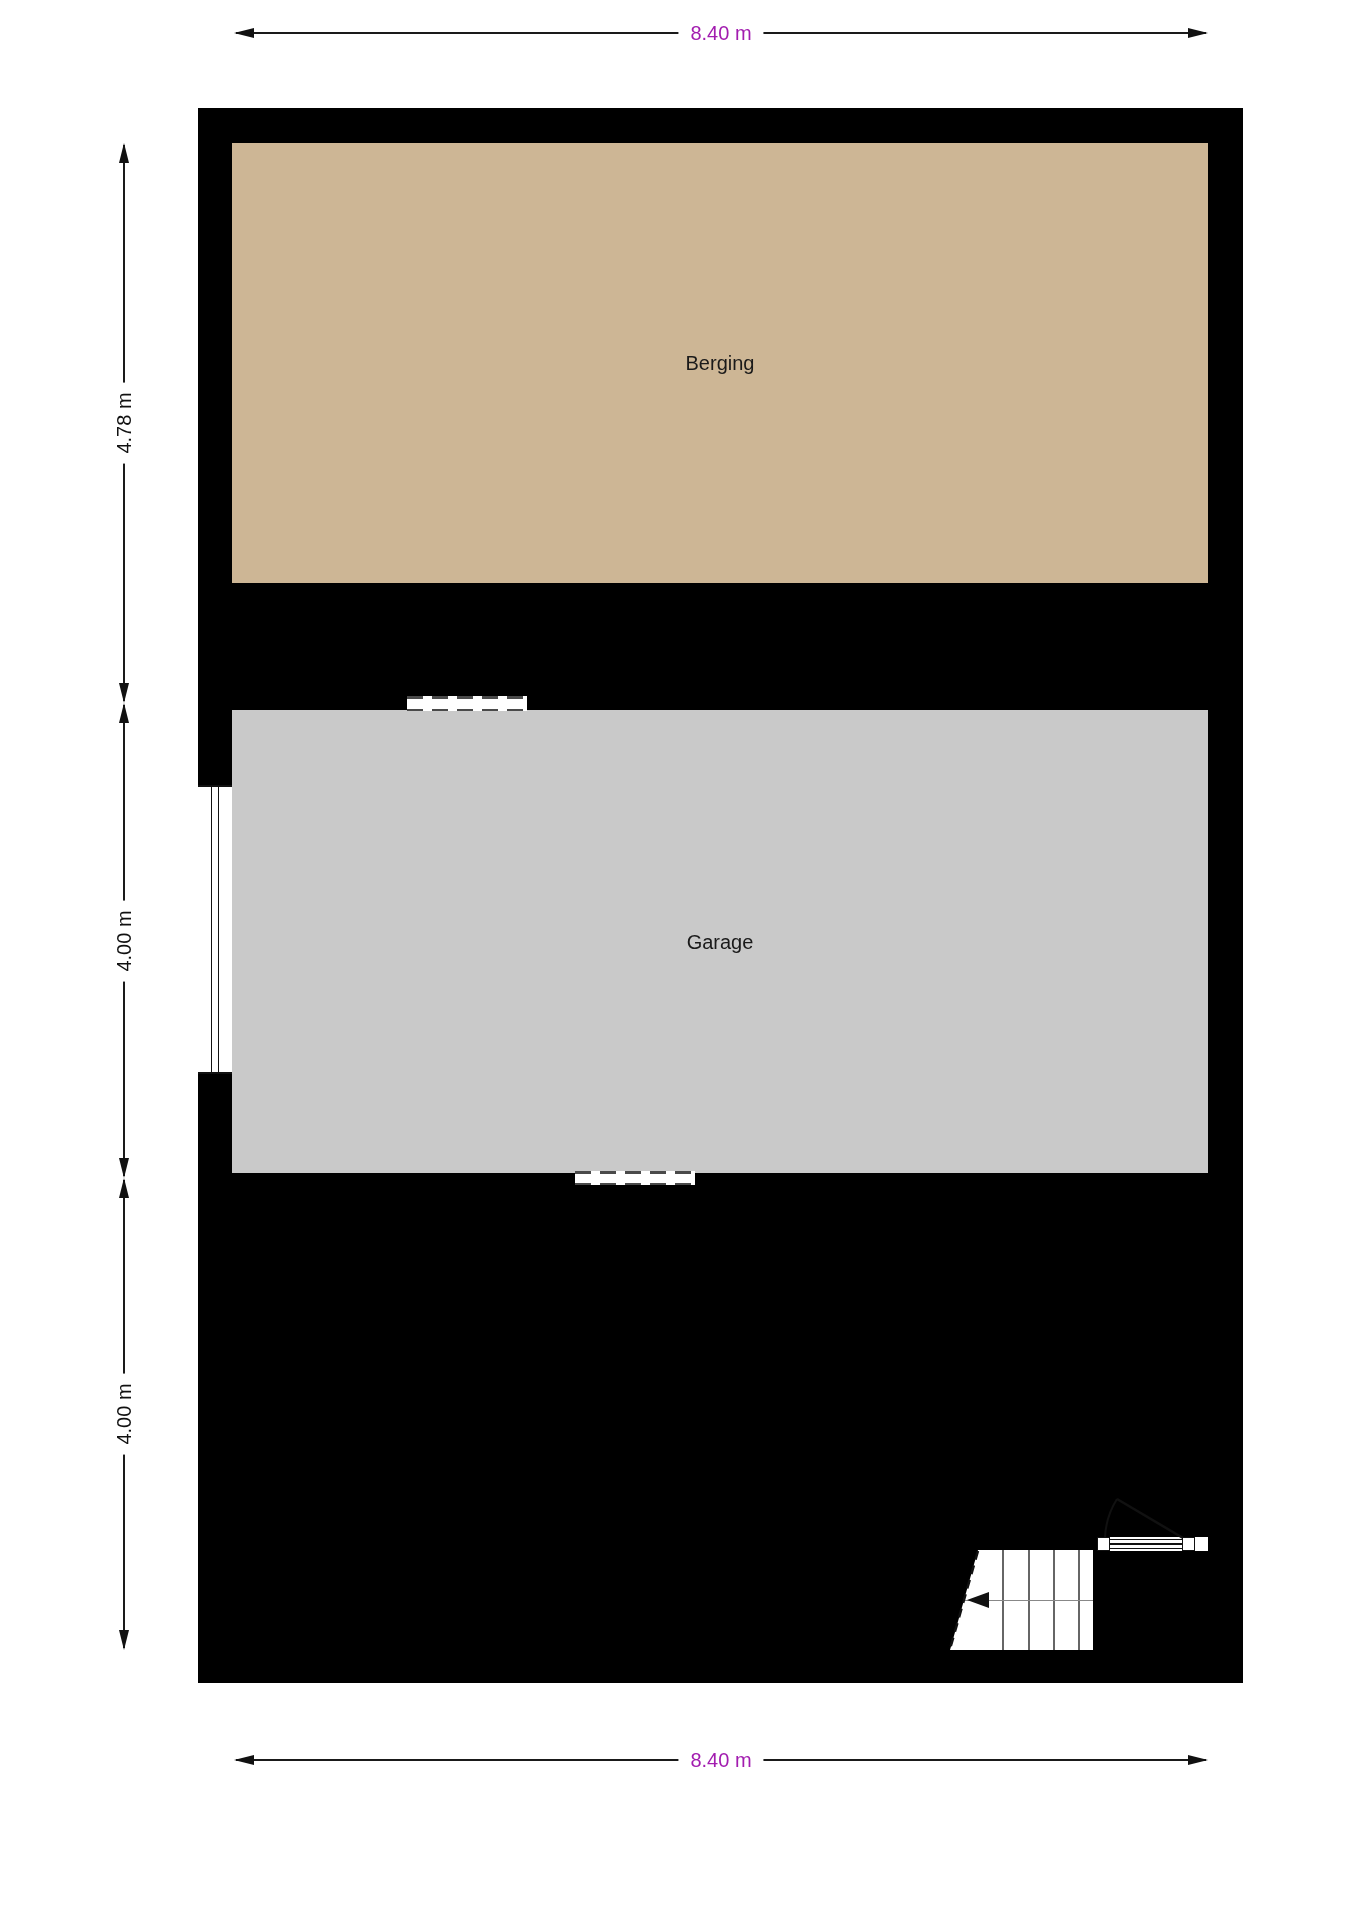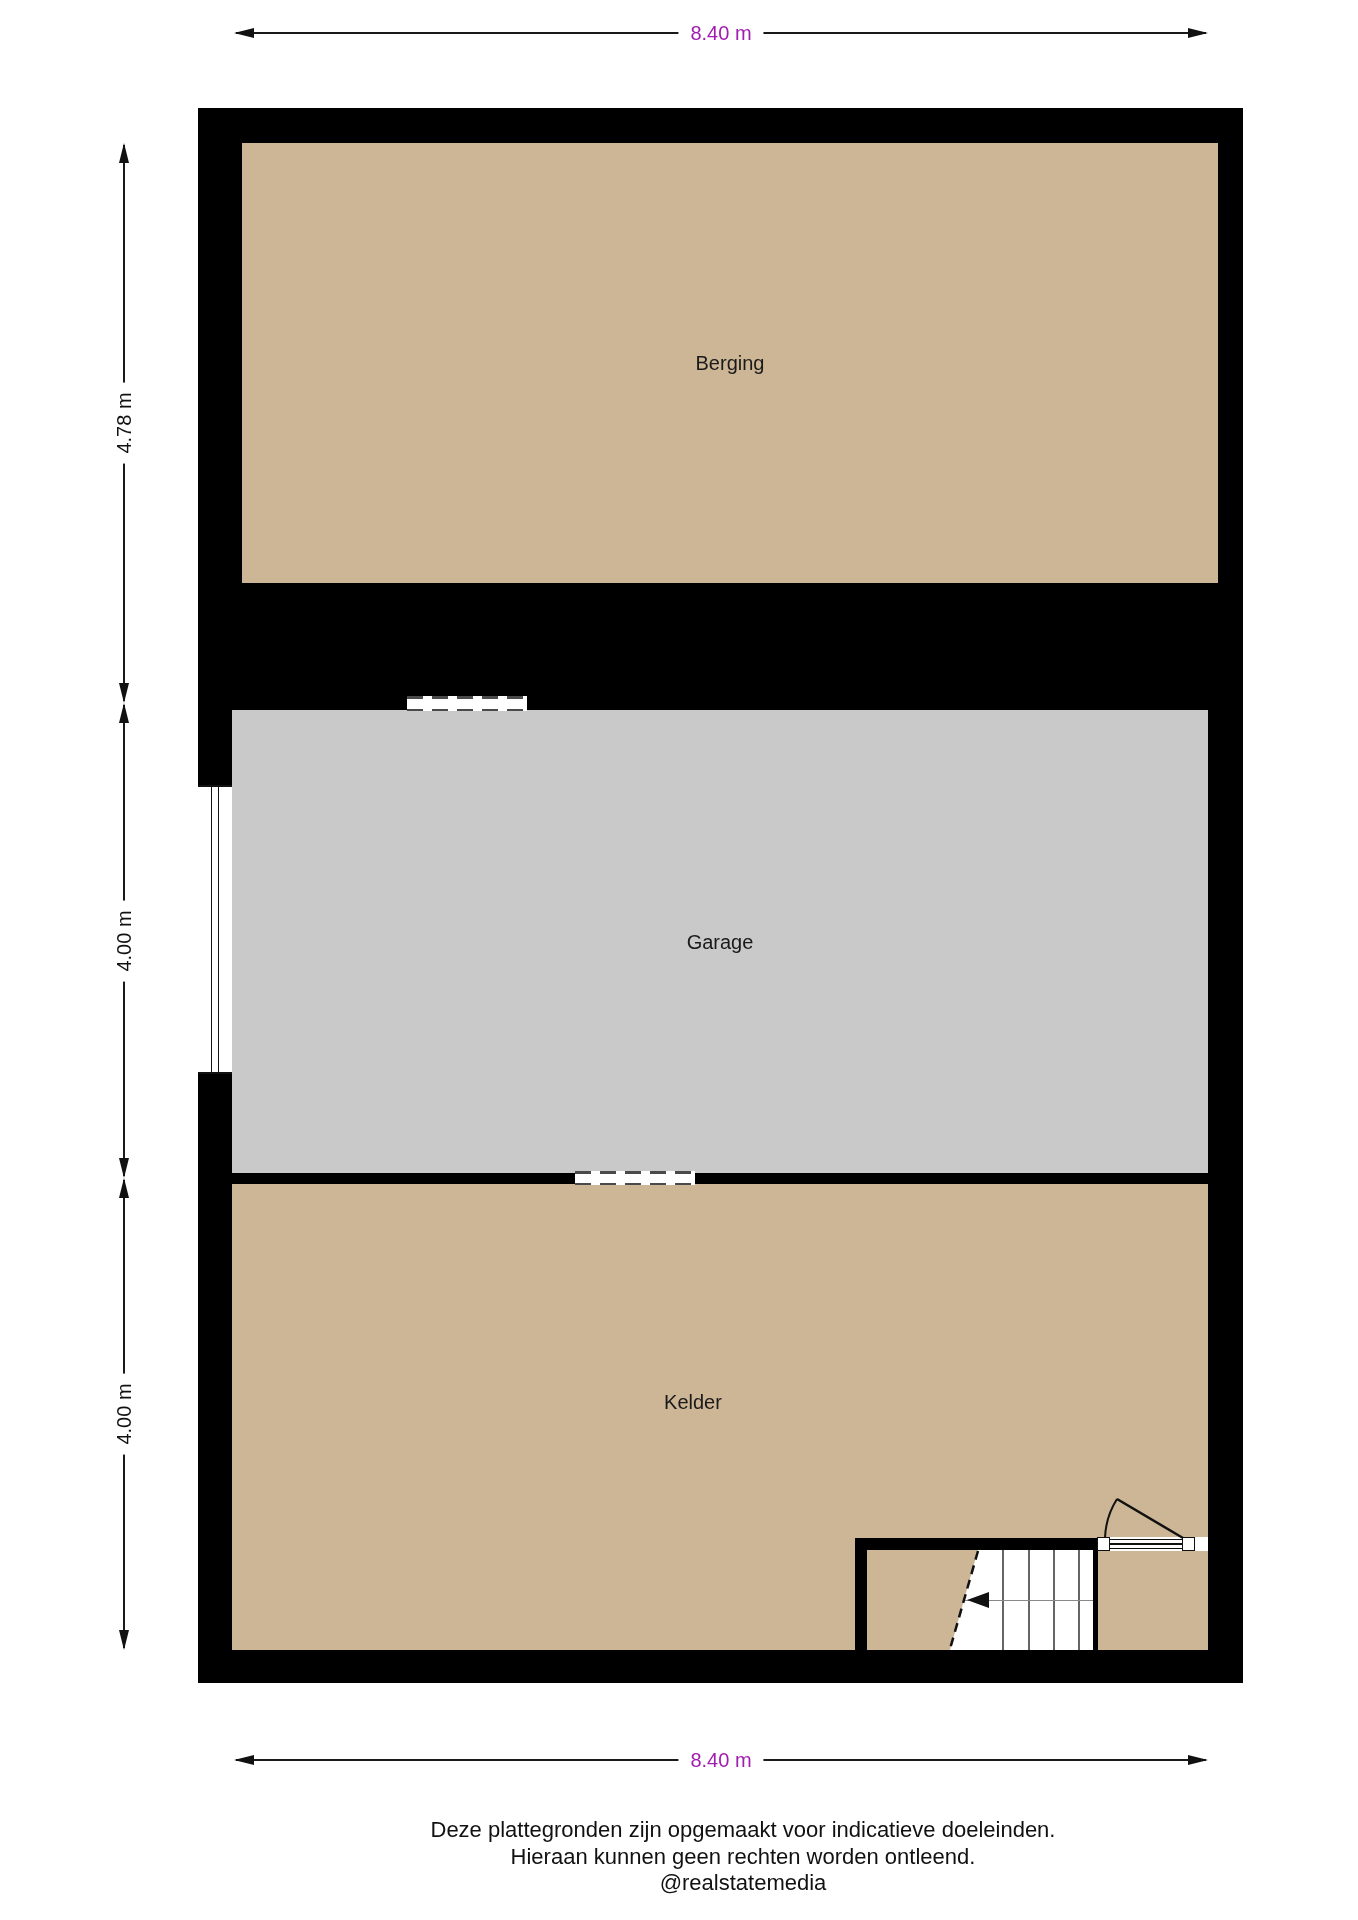--- a/index.html
+++ b/index.html
@@ -7,21 +7,21 @@
   body {
     font-family: "Liberation Sans", sans-serif;
     width: 1358px; height: 1920px;
     position: relative;
   }
   .canvas { position:absolute; left:0; top:0; width:1358px; height:1920px; background:#fff; overflow:hidden; }
 
   
   .plan { position:absolute; left:198px; top:108px; width:1045px; height:1575px; background:#000; }
   .room { position:absolute; left:34px; width:976px; }
-  .room-berging { top:35px;   height:440px; background:#cdb695;margin-left:10px; }
+  .room-berging { top:35px;   height:440px; background:#cdb695; }
   .room-garage  { top:602px;  height:463px; background:#c9c9c9;padding-left:48px; }
   .room-kelder  { top:1076px; height:466px; background:#cdb695; }
   .room-label {
     position:absolute; left:50%; top:50%; transform:translate(-50%,-50%);
     font-size:20px; color:#1a1a1a; white-space:nowrap;
   }
   .room-kelder .room-label { left:461px; top:218px; }
 
   
   .opening { position:absolute; background:#fff; }
@@ -121,23 +121,20 @@
   <div class="plan">
 
     <div class="room room-berging">
       <span class="room-label">Berging</span>
     </div>
 
     <div class="room room-garage">
       <span class="room-label">Garage</span>
     </div>
 
-    <div class="room room-kelder">
-      <span class="room-label">Kelder</span>
-    </div>
 
     <div class="opening opening-1">
       <span class="dash-row dash-top"></span>
       <span class="dash-row dash-bottom"></span>
     </div>
 
     <div class="opening opening-2">
       <span class="dash-row dash-top"></span>
       <span class="dash-row dash-bottom"></span>
     </div>
@@ -173,19 +170,14 @@
     </svg>
   </div>
 
   <div class="dim-h dim-bottom">
     <span class="hline"></span>
     <span class="arr-left"></span>
     <span class="arr-right"></span>
     <span class="dim-label">8.40 m</span>
   </div>
 
-  <div class="footer">
-    <div>Deze plattegronden zijn opgemaakt voor indicatieve doeleinden.</div>
-    <div>Hieraan kunnen geen rechten worden ontleend.</div>
-    <div>@realstatemedia</div>
-  </div>
 
 </div>
 
 </body></html>

